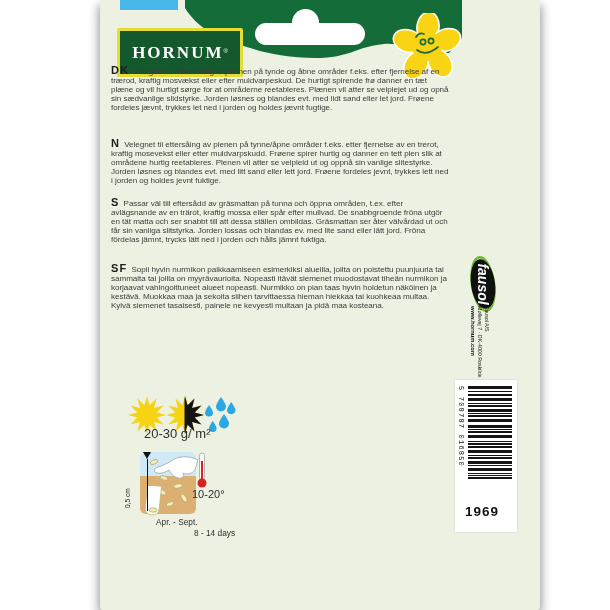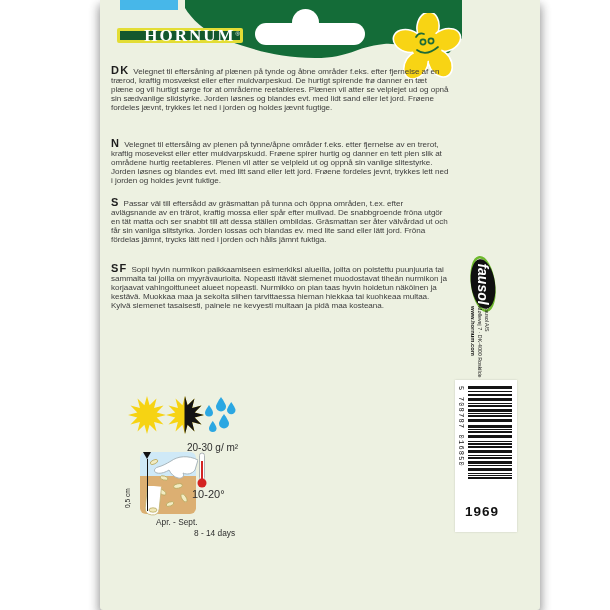--- a/index.html
+++ b/index.html
@@ -4,27 +4,27 @@
 <style>
   html,body{margin:0;padding:0;}
   body{width:610px;height:610px;background:#ffffff;font-family:"Liberation Sans",sans-serif;position:relative;overflow:hidden;}
   .abs{position:absolute;}
   .packet{position:absolute;left:100px;top:0;width:440px;height:610px;background:#edf1e1;
           box-shadow:0 6px 12px rgba(0,0,0,.30), -3px 4px 8px rgba(0,0,0,.12), 3px 4px 8px rgba(0,0,0,.12);
           border-radius:0 0 3px 3px;}
   .blue-tab{left:20px;top:0;width:58px;height:10px;background:#47b7e9;}
   .hanger-pill{left:155px;top:23px;width:110px;height:22px;background:#ffffff;border-radius:11px;}
   .hanger-circle{left:192px;top:9px;width:27px;height:27px;background:#ffffff;border-radius:50%;}
-  .logo-box{left:17px;top:28px;width:126px;height:15px;background:#14582e;border:3px solid #e3dd35;
-            border-radius:2px;display:flex;align-items:center;justify-content:flex-end;box-sizing:border-box;}
+  .logo-box{left:17px;top:28px;width:126px;height:49px;background:#14582e;border:3px solid #e3dd35;
+            border-radius:2px;display:flex;align-items:center;justify-content:center;box-sizing:border-box;}
   .logo-text{color:#ffffff;font-family:"Liberation Serif",serif;font-weight:bold;font-size:17px;letter-spacing:2px;line-height:1;}
   .logo-reg{color:#ffffff;font-size:6px;vertical-align:top;position:relative;top:-2px;font-family:"Liberation Sans",sans-serif;}
   .section{left:11px;width:338px;font-size:8.1px;line-height:9px;color:#3d3d3d;letter-spacing:-0.05px;}
   .lang{font-size:11px;letter-spacing:1.2px;color:#1d1d1d;margin-right:4px;}
-  .rate-label{left:44px;top:442px;font-size:10px;color:#2e2e2e;margin-left:43px;}
+  .rate-label{left:44px;top:426px;font-size:13px;color:#2e2e2e;}
   .sow-box{left:40px;top:452px;width:56px;height:62px;border-radius:6px;overflow:hidden;}
   .sow-sky{width:100%;height:24px;background:#cfe9f7;}
   .sow-soil{width:100%;height:38px;background:#dcaf72;}
   .period{left:56px;top:517px;font-size:8.3px;color:#2e2e2e;}
   .germ{left:48px;top:528px;font-size:8.3px;color:#2e2e2e;margin-left:46px;}
   .temp-label{left:92px;top:488px;font-size:11px;color:#2e2e2e;}
   .depth-tri{left:43px;top:452px;width:0;height:0;border-left:4.5px solid transparent;border-right:4.5px solid transparent;border-top:7px solid #111;}
   .depth-line{left:47px;top:459px;width:1px;height:52px;background:#111;}
   .depth-label{left:24px;top:508px;width:30px;height:9px;font-size:6.6px;color:#1a1a1a;transform:rotate(-90deg);transform-origin:left top;white-space:nowrap;}
   .rot90{transform:rotate(90deg);transform-origin:left top;}

